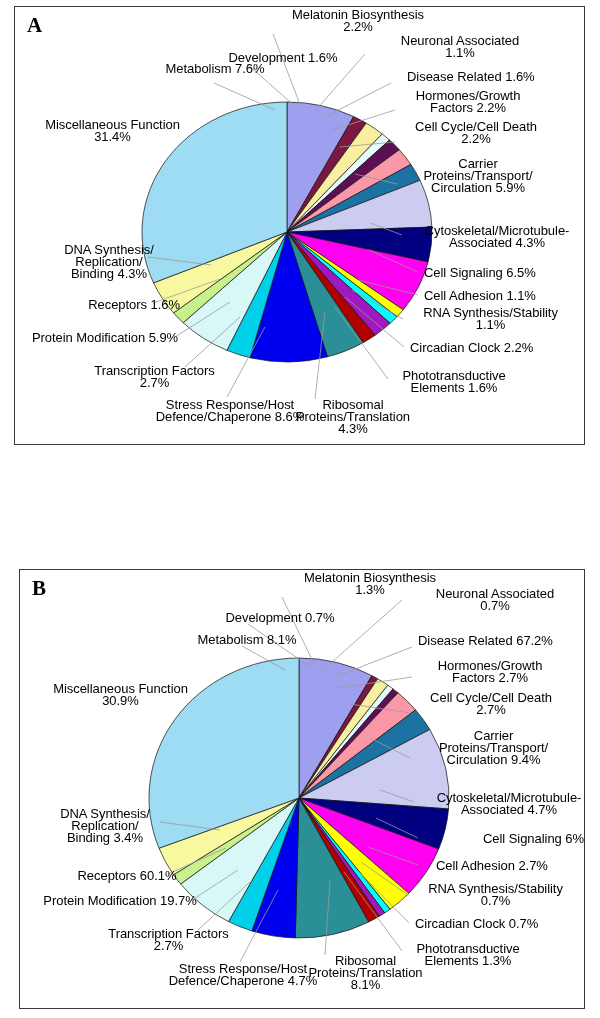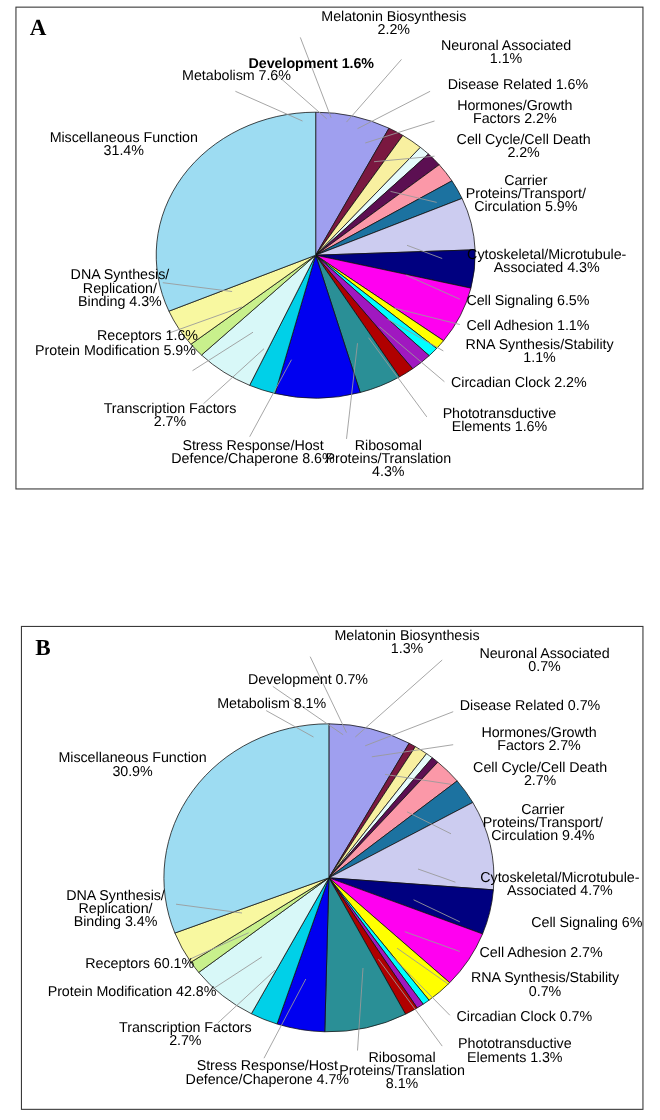--- a/index.html
+++ b/index.html
@@ -100,21 +100,21 @@
         <line x1="160" y1="330" x2="215" y2="295" stroke="#9a9a9a" stroke-width="0.8"></line>
         <line x1="138" y1="296" x2="205" y2="272" stroke="#9a9a9a" stroke-width="0.8"></line>
         <line x1="133" y1="250" x2="196" y2="258" stroke="#9a9a9a" stroke-width="0.8"></line>
       </svg>
     </div>
   <div id="labels-a">
       <div class="lbl c" style="left: 268px; top: 2px; width: 150px;">Melatonin Biosynthesis
 2.2%</div>
       <div class="lbl c" style="left: 375px; top: 28px; width: 140px;">Neuronal Associated
 1.1%</div>
-      <div class="lbl c" style="left: 198px; top: 45px; width: 140px; font-weight: bold;">Development 1.6%</div>
+      <div class="lbl c" style="left: 198px; top: 45px; width: 140px;">Development 1.6%</div>
       <div class="lbl l" style="left: 392px; top: 64px; width: 150px;">Disease Related 1.6%</div>
       <div class="lbl c" style="left: 140px; top: 56px; width: 120px;">Metabolism 7.6%</div>
       <div class="lbl c" style="left: 388px; top: 83px; width: 130px;">Hormones/Growth
 Factors 2.2%</div>
       <div class="lbl c" style="left: 386px; top: 114px; width: 150px;">Cell Cycle/Cell Death
 2.2%</div>
       <div class="lbl c" style="left: 388px; top: 151px; width: 150px;">Carrier
 Proteins/Transport/
 Circulation 5.9%</div>
       <div class="lbl c" style="left: 10px; top: 112px; width: 175px;">Miscellaneous Function
@@ -123,21 +123,21 @@
 Associated 4.3%</div>
       <div class="lbl l" style="left: 409px; top: 260px; width: 160px;">Cell Signaling 6.5%</div>
       <div class="lbl l" style="left: 409px; top: 283px; width: 160px;">Cell Adhesion 1.1%</div>
       <div class="lbl c" style="left: 393px; top: 300px; width: 165px;">RNA Synthesis/Stability
 1.1%</div>
       <div class="lbl c" style="left: 35px; top: 292px; width: 130px; text-align: right;">Receptors 1.6%</div>
       <div class="lbl l" style="left: 395px; top: 335px; width: 160px;">Circadian Clock 2.2%</div>
       <div class="lbl c" style="left: 34px; top: 237px; width: 120px;">DNA Synthesis/
 Replication/
 Binding 4.3%</div>
-      <div class="lbl c" style="left: 5px; top: 306px; width: 170px;">Protein Modification 5.9%</div>
+      <div class="lbl c" style="left: 5px; top: 325px; width: 170px;">Protein Modification 5.9%</div>
       <div class="lbl c" style="left: 369px; top: 363px; width: 140px;">Phototransductive
 Elements 1.6%</div>
       <div class="lbl c" style="left: 62px; top: 358px; width: 155px;">Transcription Factors
 2.7%</div>
       <div class="lbl c" style="left: 120px; top: 392px; width: 190px;">Stress Response/Host
 Defence/Chaperone 8.6%</div>
       <div class="lbl c" style="left: 273px; top: 392px; width: 130px;">Ribosomal
 Proteins/Translation
 4.3%</div>
     </div>
@@ -189,21 +189,21 @@
         <line x1="148" y1="304" x2="206" y2="278" stroke="#9a9a9a" stroke-width="0.8"></line>
         <line x1="140" y1="252" x2="200" y2="260" stroke="#9a9a9a" stroke-width="0.8"></line>
       </svg>
     </div>
   <div id="labels-b">
       <div class="lbl c" style="left: 270px; top: 2px; width: 160px;">Melatonin Biosynthesis
 1.3%</div>
       <div class="lbl c" style="left: 400px; top: 18px; width: 150px;">Neuronal Associated
 0.7%</div>
       <div class="lbl c" style="left: 190px; top: 42px; width: 140px;">Development 0.7%</div>
-      <div class="lbl l" style="left: 398px; top: 65px; width: 160px;">Disease Related 0.7%</div>
+      <div class="lbl l" style="left: 398px; top: 65px; width: 160px;">Disease Related 67.2%</div>
       <div class="lbl c" style="left: 167px; top: 64px; width: 120px;">Metabolism 8.1%</div>
       <div class="lbl c" style="left: 400px; top: 90px; width: 140px;">Hormones/Growth
 Factors 2.7%</div>
       <div class="lbl c" style="left: 396px; top: 122px; width: 150px;">Cell Cycle/Cell Death
 2.7%</div>
       <div class="lbl c" style="left: 396px; top: 160px; width: 155px;">Carrier
 Proteins/Transport/
 Circulation 9.4%</div>
       <div class="lbl c" style="left: 13px; top: 113px; width: 175px;">Miscellaneous Function
 30.9%</div>
@@ -211,21 +211,21 @@
 Associated 4.7%</div>
       <div class="lbl l" style="left: 404px; top: 263px; width: 160px; text-align: right;">Cell Signaling 6%</div>
       <div class="lbl l" style="left: 416px; top: 290px; width: 160px;">Cell Adhesion 2.7%</div>
       <div class="lbl c" style="left: 393px; top: 313px; width: 165px;">RNA Synthesis/Stability
 0.7%</div>
       <div class="lbl c" style="left: 42px; top: 300px; width: 130px;">Receptors 60.1%</div>
       <div class="lbl l" style="left: 395px; top: 348px; width: 160px;">Circadian Clock 0.7%</div>
       <div class="lbl c" style="left: 20px; top: 238px; width: 130px;">DNA Synthesis/
 Replication/
 Binding 3.4%</div>
-      <div class="lbl c" style="left: 15px; top: 325px; width: 170px;">Protein Modification 42.8%</div>
+      <div class="lbl c" style="left: 15px; top: 325px; width: 170px;">Protein Modification 19.7%</div>
       <div class="lbl c" style="left: 378px; top: 373px; width: 140px;">Phototransductive
 Elements 1.3%</div>
       <div class="lbl c" style="left: 71px; top: 358px; width: 155px;">Transcription Factors
 2.7%</div>
       <div class="lbl c" style="left: 128px; top: 393px; width: 190px;">Stress Response/Host
 Defence/Chaperone 4.7%</div>
       <div class="lbl c" style="left: 278px; top: 385px; width: 135px;">Ribosomal
 Proteins/Translation
 8.1%</div>
     </div>

